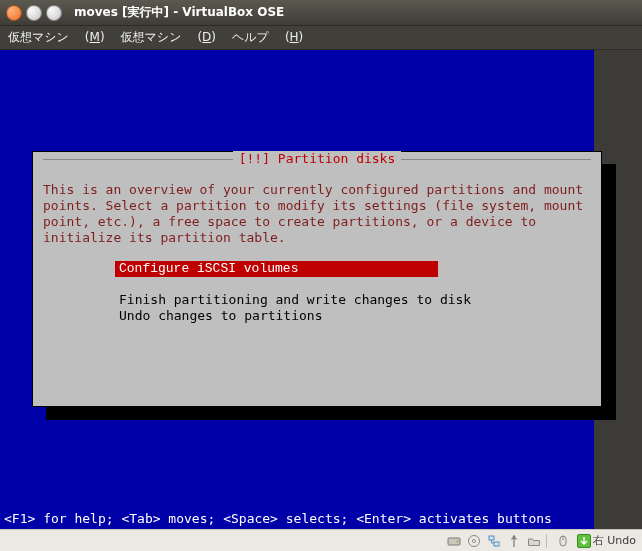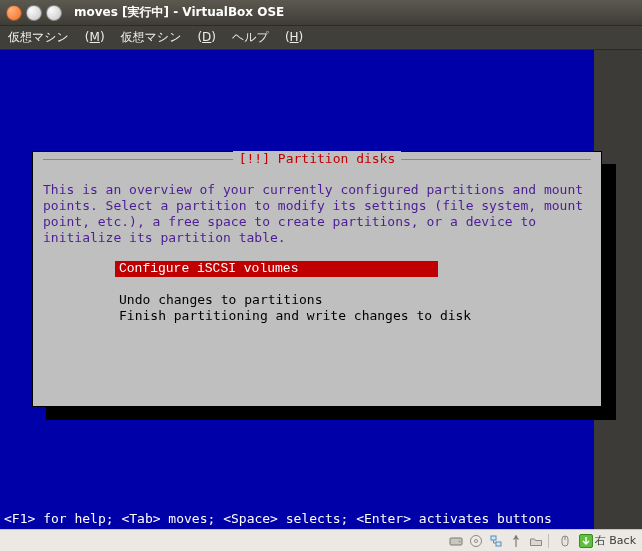--- a/index.html
+++ b/index.html
@@ -12,21 +12,21 @@
 .menubar { height:24px; background:#403f39; display:flex; align-items:center; padding:0 8px; color:#eee; font-family:"DejaVu Sans",sans-serif; font-size:12px; border-bottom:1px solid #2b2a26; }
 .menubar span { margin-right:16px; cursor:default; }
 .menubar u { text-decoration:underline; }
 .vm-screen { width:594px; height:479px; background:#0000a8; position:relative; }
 .shadow { position:absolute; left:46px; top:114px; width:570px; height:256px; background:#000; }
 .dialog { position:absolute; left:32px; top:101px; width:570px; height:256px; background:#bfbfbf; color:#000; border:1px solid #000; padding:10px 8px 8px 8px; }
 .dialog-head { position:absolute; left:0; right:0; top:-1px; text-align:center; }
 .dialog-head .line { position:absolute; left:10px; right:10px; top:8px; border-top:1px solid #888; }
 .dialog-head .title-wrap { position:relative; display:inline-block; background:#bfbfbf; padding:0 6px; color:#c00000; font-weight:normal; }
 .dialog-body { position:absolute; left:10px; right:10px; top:30px; bottom:10px; }
-.overview { color:#4c1d95; line-height:16px; white-space:pre-wrap; }
+.overview { color:#7f1d1d; line-height:16px; white-space:pre-wrap; }
 .options { margin-top:14px; margin-left:72px; }
 .opt { padding:0 4px; margin-bottom:0px; line-height:16px; display:inline-block; white-space:pre; }
 .opt.sel { background:#c00000; color:#fff; padding-right:140px;font-family:Liberation Mono, monospace; }
 .goback { margin-top:24px; margin-left:24px; display:inline-block; }
 .helpbar { position:absolute; left:0; right:12px; bottom:3px; color:#fff; padding:0 4px; font-size:13px; }
 .statusbar { height:22px; background:#ece9e4; border-top:1px solid #c8c5be; display:flex; align-items:center; justify-content:flex-end; padding:0 6px; font-family:"DejaVu Sans",sans-serif; font-size:11px; color:#3a3a3a; }
 .statusbar .ic { width:16px; height:16px; margin-left:4px; display:inline-flex; align-items:center; justify-content:center; }
 .statusbar .ic svg { display:block; }
 .statusbar .key { margin-left:6px; display:flex; align-items:center; }
 .statusbar .key-badge { width:14px; height:14px; background:#5fbf3f; border:1px solid #3a8a22; border-radius:2px; display:inline-flex; align-items:center; justify-content:center; margin-right:2px; }
@@ -57,22 +57,22 @@
       <span class="title-wrap"><span>[!!] </span><span>Partition disks</span></span>
     </div>
     <div class="dialog-body">
       <div class="overview">This is an overview of your currently configured partitions and mount
 points. Select a partition to modify its settings (file system, mount
 point, etc.), a free space to create partitions, or a device to
 initialize its partition table.</div>
       <div class="options">
         <div><span class="opt sel">Configure iSCSI volumes</span></div>
         <div><span class="opt"></span></div>
+        <div><span class="opt">Finish partitioning and write changes to disk</span></div>
         <div><span class="opt">Undo changes to partitions</span></div>
-        <div><span class="opt">Finish partitioning and write changes to disk</span></div>
       </div>
     </div>
   </div>
   <div class="helpbar">&lt;F1&gt; for help; &lt;Tab&gt; moves; &lt;Space&gt; selects; &lt;Enter&gt; activates buttons</div>
 </div>
 
 <div class="statusbar">
   <span class="ic">
       <svg width="14" height="14" viewBox="0 0 14 14">
         <rect x="1" y="4" width="12" height="7" rx="1" fill="#c9c7c0" stroke="#7d7b74"></rect>
@@ -109,15 +109,15 @@
         <rect x="4" y="2" width="6" height="10" rx="3" fill="#e6e4de" stroke="#8a8880"></rect>
         <line x1="7" y1="2" x2="7" y2="6" stroke="#8a8880"></line>
       </svg>
     </span>
   <span class="key">
     <span class="key-badge">
         <svg width="10" height="10" viewBox="0 0 10 10">
           <path d="M5 1 V7 M2 5 L5 8 L8 5" fill="none" stroke="#fff" stroke-width="1.4"></path>
         </svg>
       </span>
-    <span>右 Back</span>
+    <span>右 Undo</span>
   </span>
 </div>
 
 </body></html>

